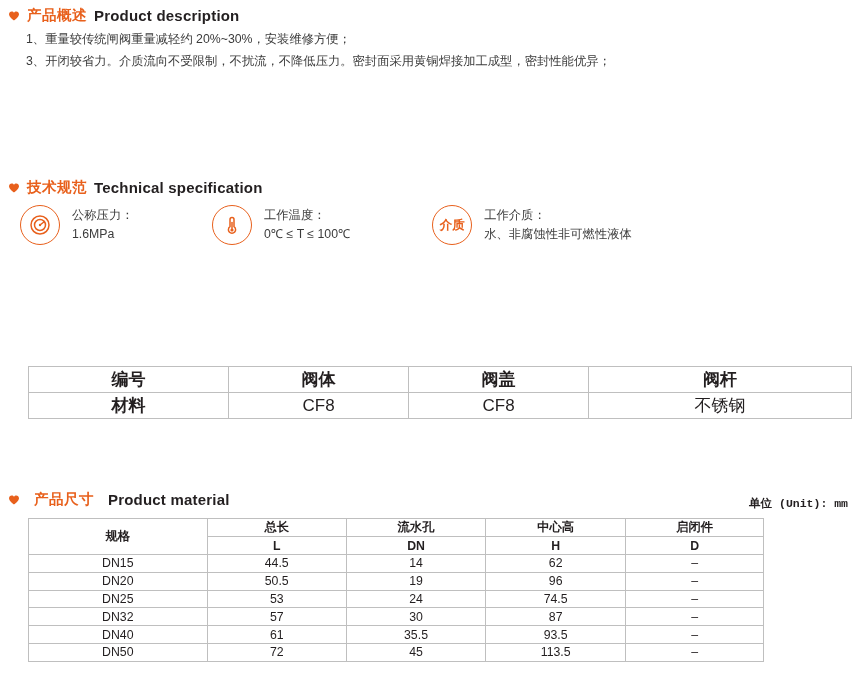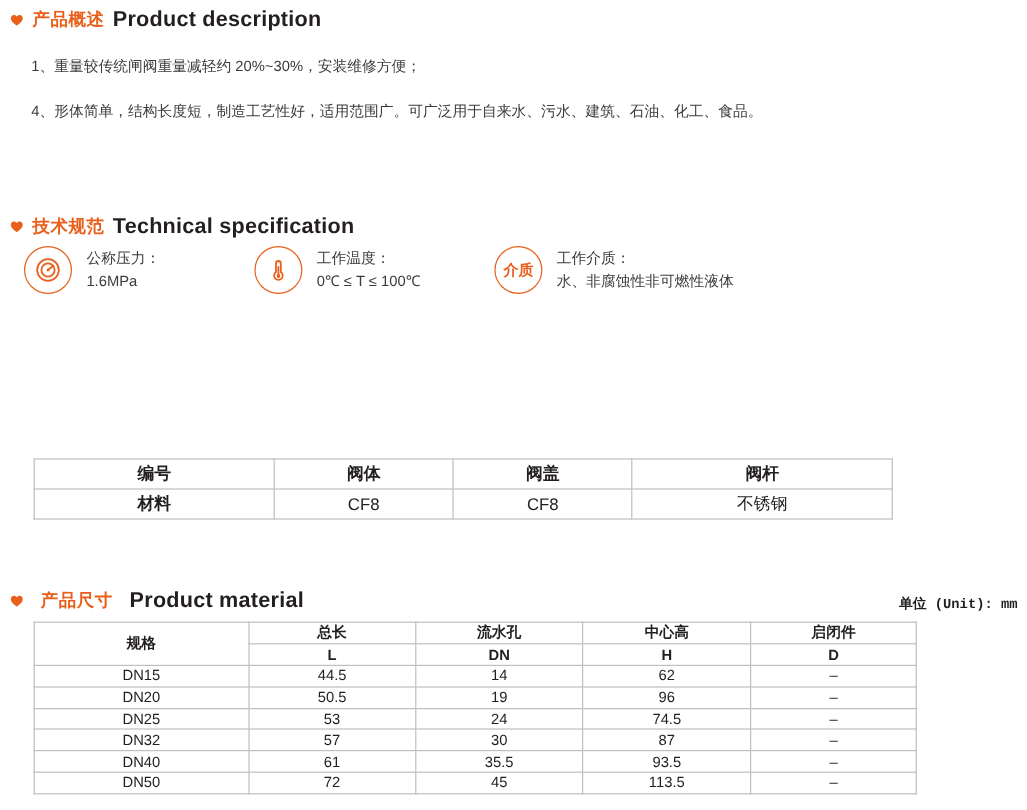--- a/index.html
+++ b/index.html
@@ -29,56 +29,55 @@
   }
   .heart svg { display:block; }
   .sec-cn {
     color: #e8601c;
     font-size: 14.5px;
     font-weight: bold;
     letter-spacing: 0.5px;
   }
   .sec-en {
     color: #231f20;
-    font-size: 18px;
+    font-size: 15px;
     font-weight: bold;
     letter-spacing: 0.2px;
   }
 
   
   #overview { position: absolute; left: 8px; top: 6px; }
   #overview-list {
     margin: 0; padding: 0; list-style: none;
     position: absolute; left: 26px; top: 28px;
     width: 820px;
   }
   #overview-list li {
     font-size: 12.3px;
     color: #3b3b3b;
     line-height: 22px;
     white-space: nowrap;
-    margin-top: 16px;
   }
 
   
   #tech { position: absolute; left: 8px; top: 178px; }
   #tech-items {
     position: absolute;
     left: 8px; top: 205px;
     width: 848px;
     display: flex;
   }
   .spec {
     display: flex;
     align-items: center;
     gap: 12px;
   }
   .spec:nth-child(1) { width: 204px; padding-left: 12px; }
   .spec:nth-child(2) { width: 200px; }
-  .spec:nth-child(3) { width: 240px; }
+  .spec:nth-child(3) { width: 240px; justify-content: center; }
   .spec:nth-child(4) { width: 200px; }
   .spec-ico {
     width: 40px; height: 40px;
     border: 1.6px solid #e8601c;
     border-radius: 50%;
     flex: 0 0 auto;
     display: flex; align-items: center; justify-content: center;
     color: #e8601c;
   }
   .spec-txt {
@@ -87,24 +86,23 @@
     line-height: 19px;
     white-space: nowrap;
   }
   .ico-txt { font-size: 12.5px; font-weight: bold; color: #e8601c; }
 
   
   #material { position: absolute; left: 8px; top: 338px; }
   #material-table {
     position: absolute;
     left: 28px; top: 366px;
-    width: 716px;
+    width: 824px;
     border-collapse: collapse;
-    font-size: 14px;
-    margin-top: 16px;
+    font-size: 17px;
   }
   #material-table th, #material-table td {
     border: 1px solid #bfbfbf;
     height: 25px;
     text-align: center;
     font-weight: normal;
     color: #231f20;
   }
   #material-table thead th { font-weight: bold; background: #ffffff; }
 
@@ -148,21 +146,21 @@
       <svg width="12" height="12" viewBox="0 0 24 24">
           <path fill="#e8601c" d="M12 21C12 21 2 14.5 2 8.6 2 5.5 4.4 3 7.4 3c2 0 3.6 1.1 4.6 2.6C13 4.1 14.6 3 16.6 3 19.6 3 22 5.5 22 8.6 22 14.5 12 21 12 21z"></path>
         </svg>
     </span>
     <span class="sec-cn">产品概述</span>
     <span class="sec-en">Product  description</span>
   </div>
 
   <ul id="overview-list">
     <li>1、重量较传统闸阀重量减轻约 20%~30%，安装维修方便；</li>
-    <li>4、形体简单，结构长度短，制造工艺性好，适用范围广。可广泛用于自来水、污水、建筑、石油、化工、食品。</li>
+    <li>3、开闭较省力。介质流向不受限制，不扰流，不降低压力。密封面采用黄铜焊接加工成型，密封性能优异；</li>
   </ul>
 
   <div class="sec-head" id="tech">
     <span class="heart">
       <svg width="12" height="12" viewBox="0 0 24 24">
           <path fill="#e8601c" d="M12 21C12 21 2 14.5 2 8.6 2 5.5 4.4 3 7.4 3c2 0 3.6 1.1 4.6 2.6C13 4.1 14.6 3 16.6 3 19.6 3 22 5.5 22 8.6 22 14.5 12 21 12 21z"></path>
         </svg>
     </span>
     <span class="sec-cn">技术规范</span>
     <span class="sec-en">Technical specification</span>

